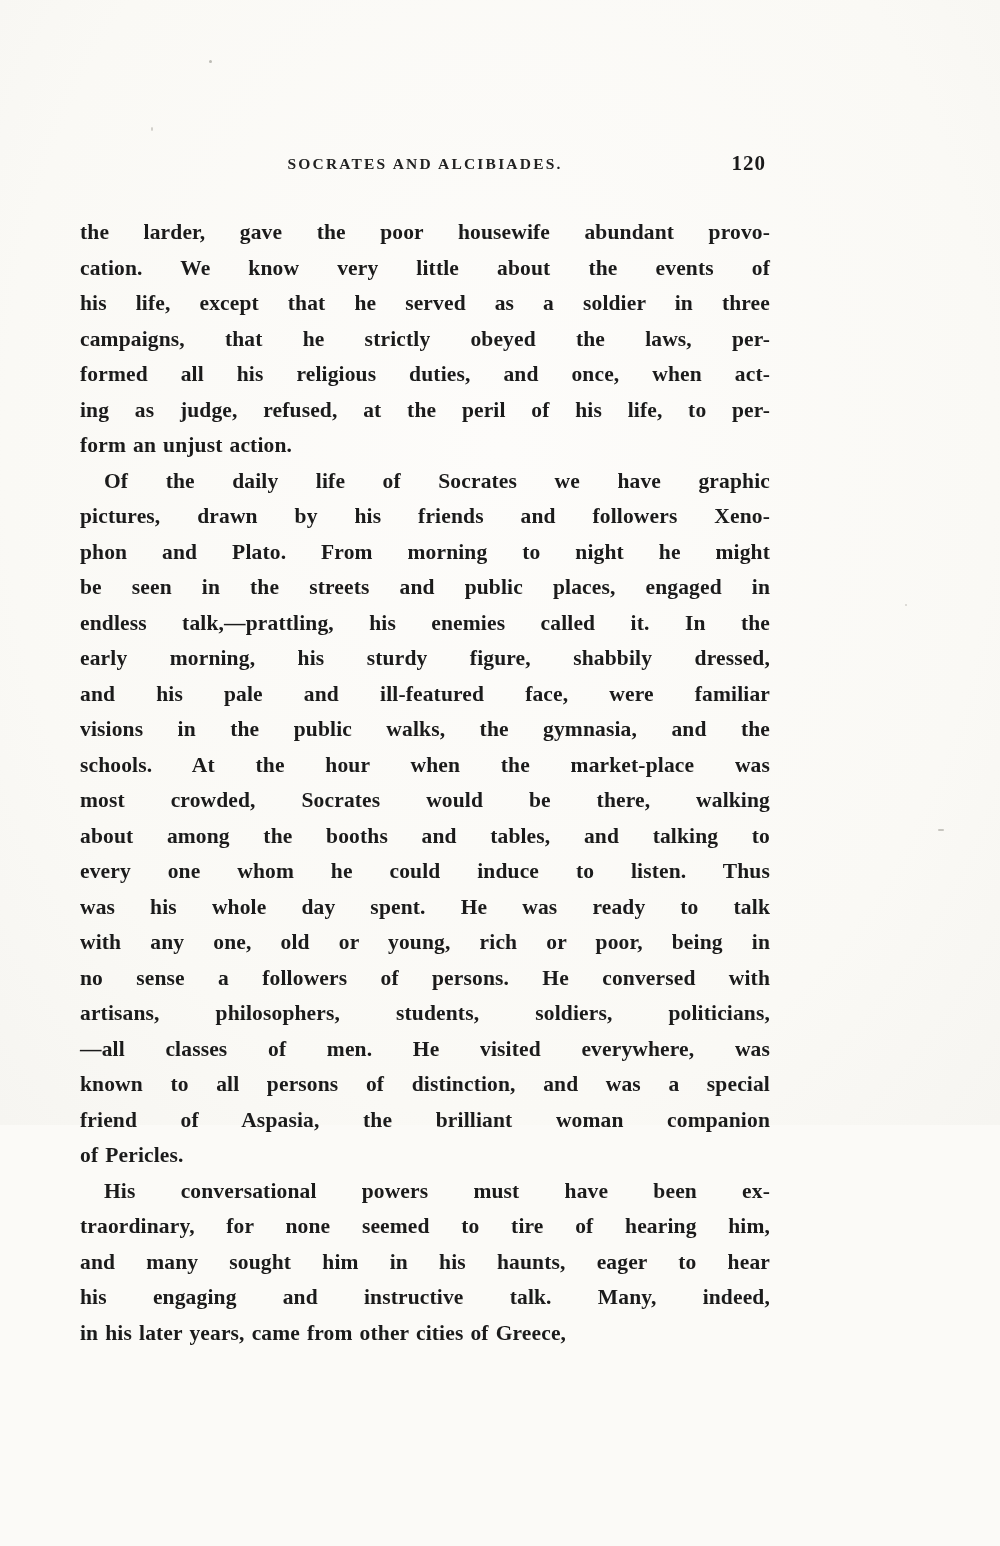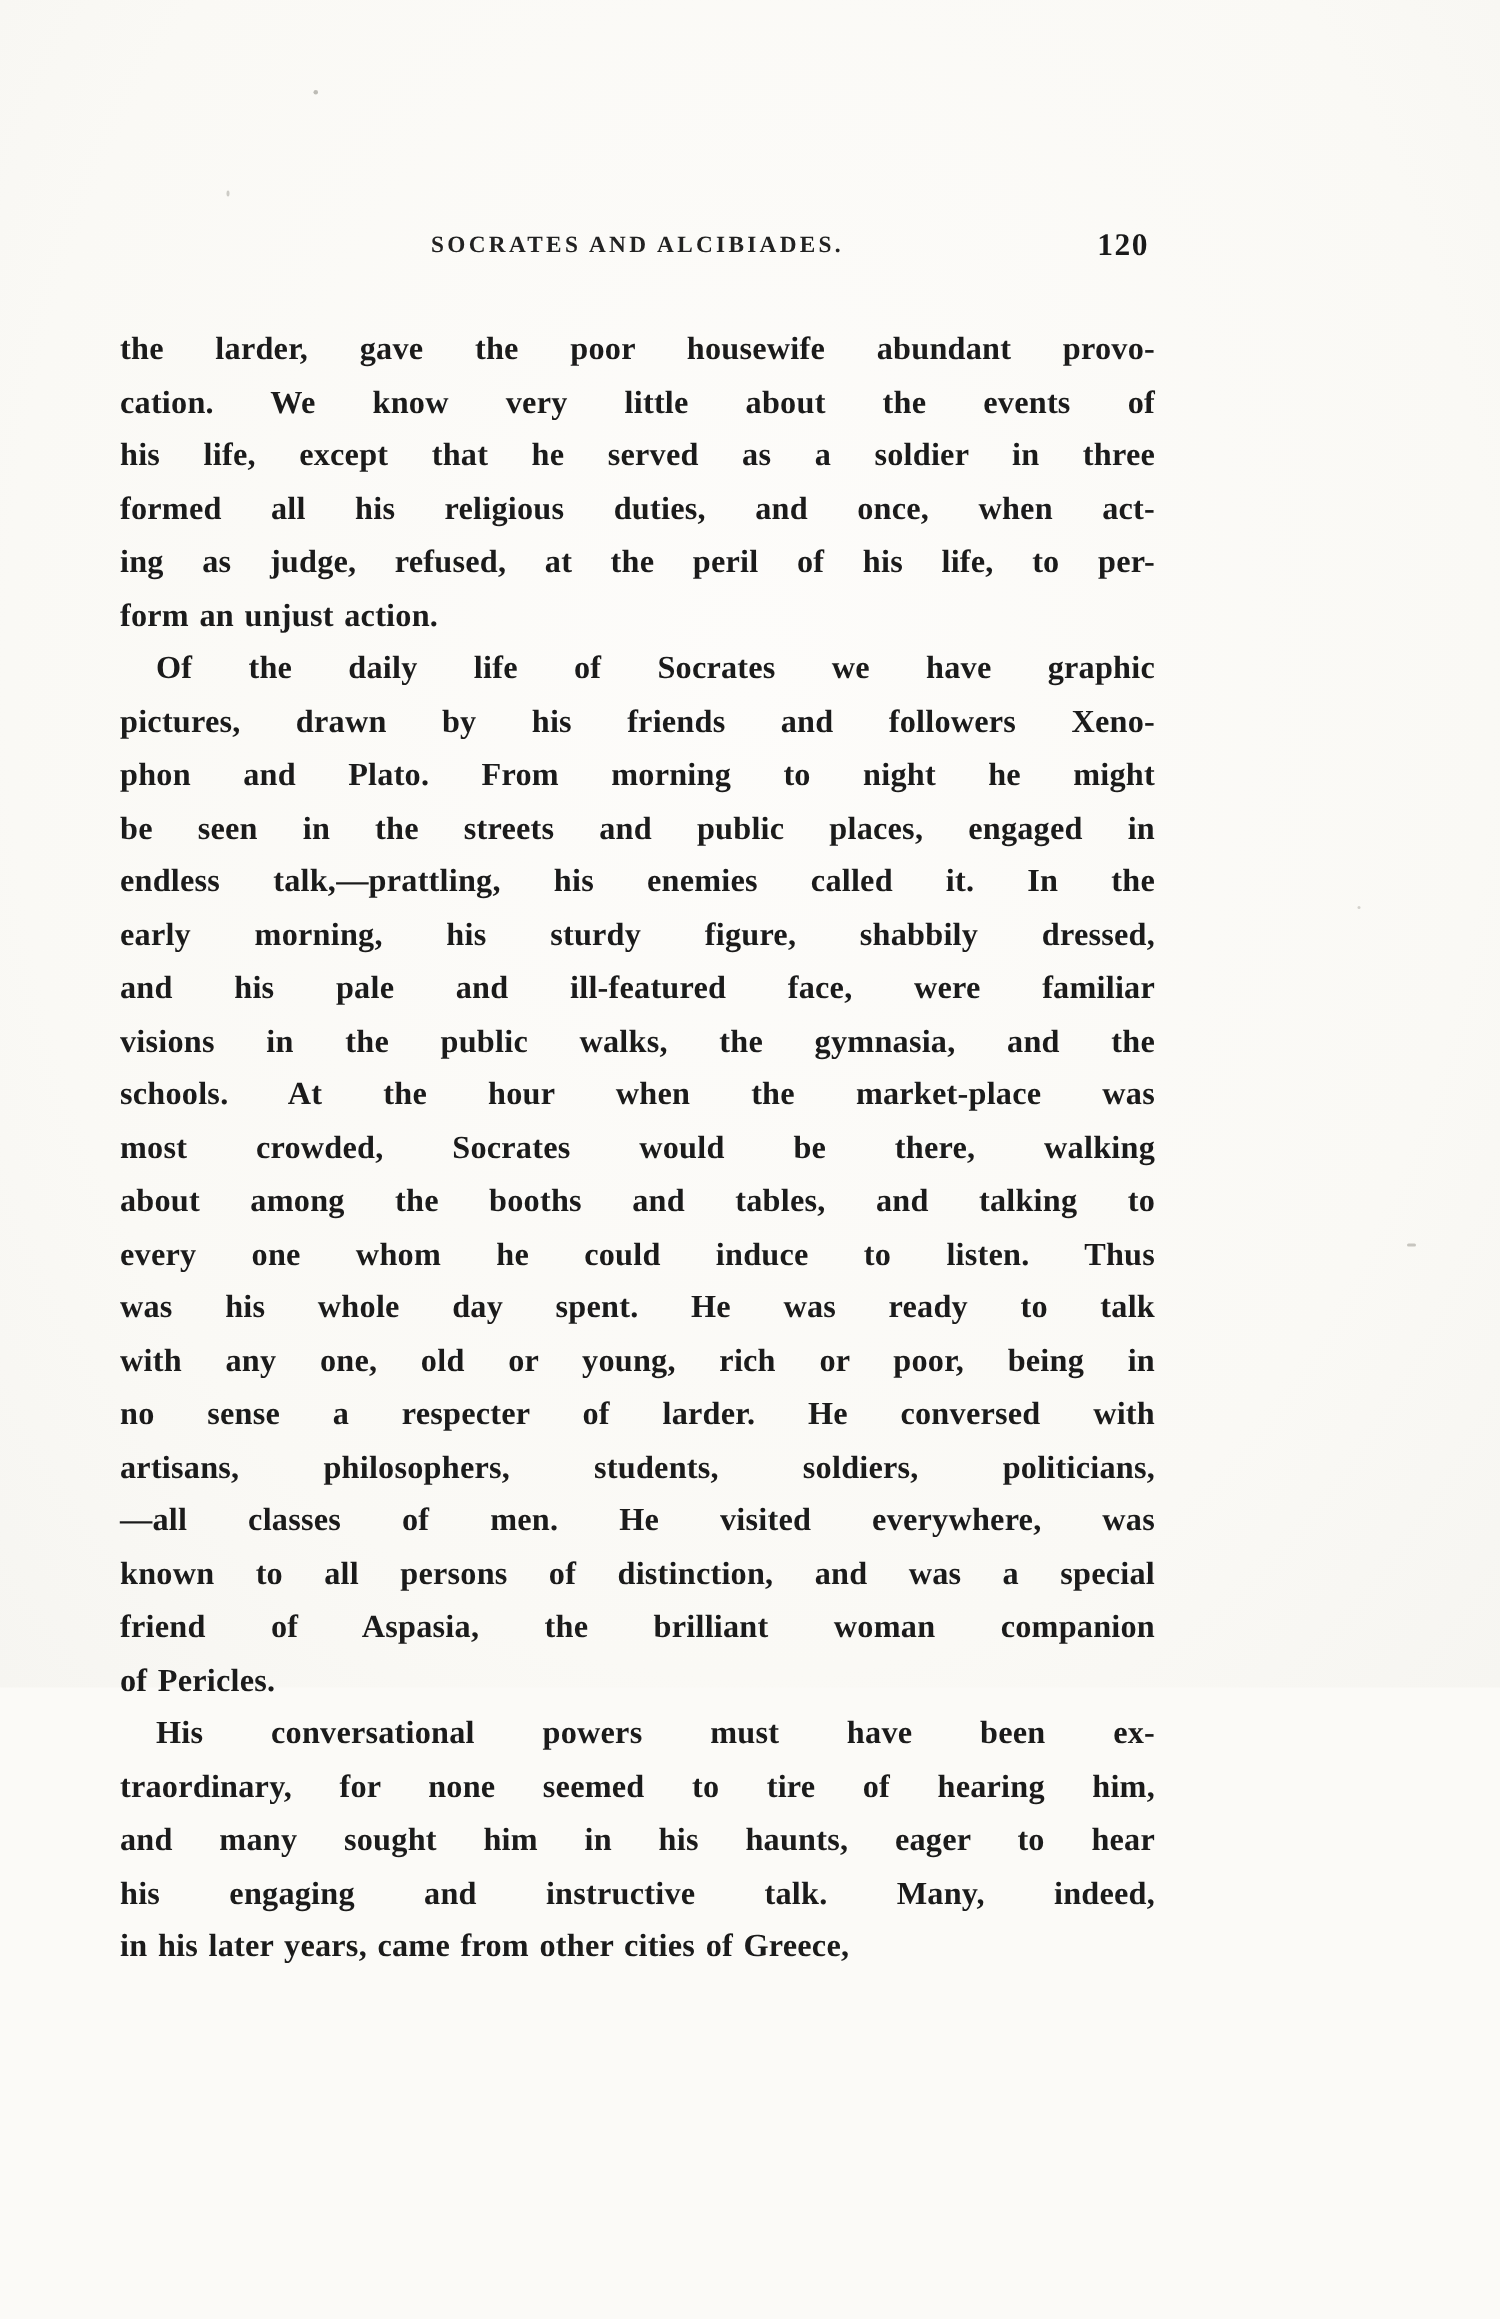--- a/index.html
+++ b/index.html
@@ -91,40 +91,41 @@
   <div class="header">
     <span class="running-title">SOCRATES AND ALCIBIADES.</span>
     <span class="page-number">120</span>
   </div>
 
   <div class="page-body" id="page-body">
       <div class="paragraph">
         <div class="line">the larder, gave the poor housewife abundant provo-</div>
         <div class="line">cation. We know very little about the events of</div>
         <div class="line">his life, except that he served as a soldier in three</div>
+        <div class="line">campaigns, that he strictly obeyed the laws, per-</div>
         <div class="line">formed all his religious duties, and once, when act-</div>
         <div class="line">ing as judge, refused, at the peril of his life, to per-</div>
         <div class="line last">form an unjust action.</div>
       </div>
       <div class="paragraph">
         <div class="line indent">Of the daily life of Socrates we have graphic</div>
         <div class="line">pictures, drawn by his friends and followers Xeno-</div>
         <div class="line">phon and Plato. From morning to night he might</div>
         <div class="line">be seen in the streets and public places, engaged in</div>
         <div class="line">endless talk,—prattling, his enemies called it. In the</div>
         <div class="line">early morning, his sturdy figure, shabbily dressed,</div>
         <div class="line">and his pale and ill-featured face, were familiar</div>
         <div class="line">visions in the public walks, the gymnasia, and the</div>
         <div class="line">schools. At the hour when the market-place was</div>
         <div class="line">most crowded, Socrates would be there, walking</div>
         <div class="line">about among the booths and tables, and talking to</div>
         <div class="line">every one whom he could induce to listen. Thus</div>
         <div class="line">was his whole day spent. He was ready to talk</div>
         <div class="line">with any one, old or young, rich or poor, being in</div>
-        <div class="line">no sense a respecter of larder. He conversed with</div>
+        <div class="line">no sense a followers of persons. He conversed with</div>
         <div class="line">artisans, philosophers, students, soldiers, politicians,</div>
         <div class="line">—all classes of men. He visited everywhere, was</div>
         <div class="line">known to all persons of distinction, and was a special</div>
         <div class="line">friend of Aspasia, the brilliant woman companion</div>
         <div class="line last">of Pericles.</div>
       </div>
       <div class="paragraph">
         <div class="line indent">His conversational powers must have been ex-</div>
         <div class="line">traordinary, for none seemed to tire of hearing him,</div>
         <div class="line">and many sought him in his haunts, eager to hear</div>

